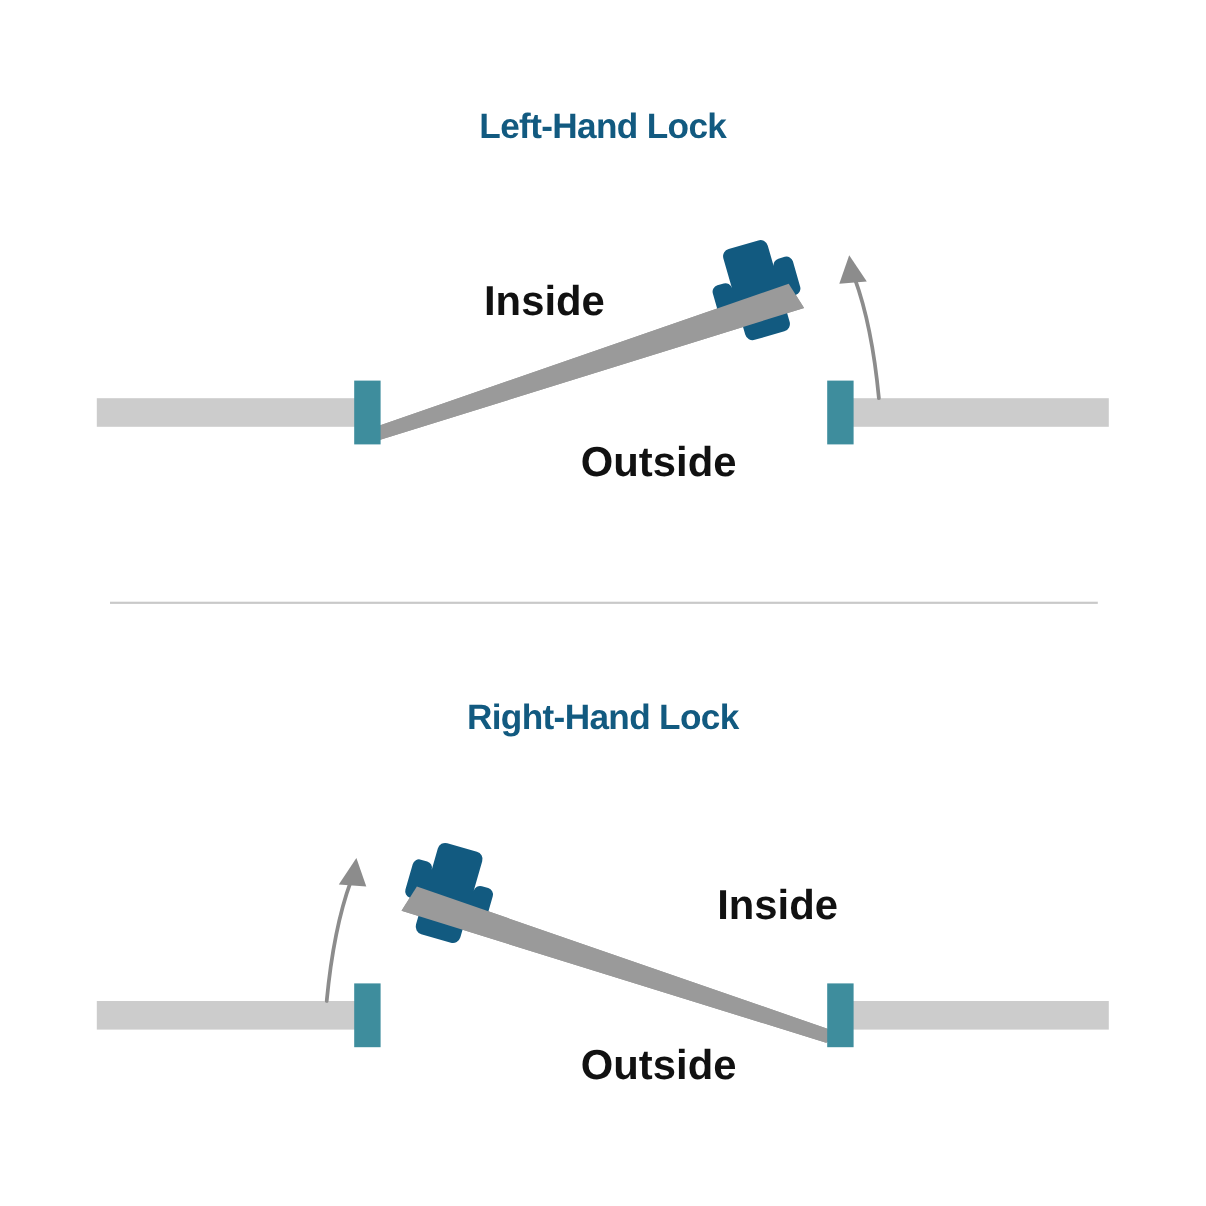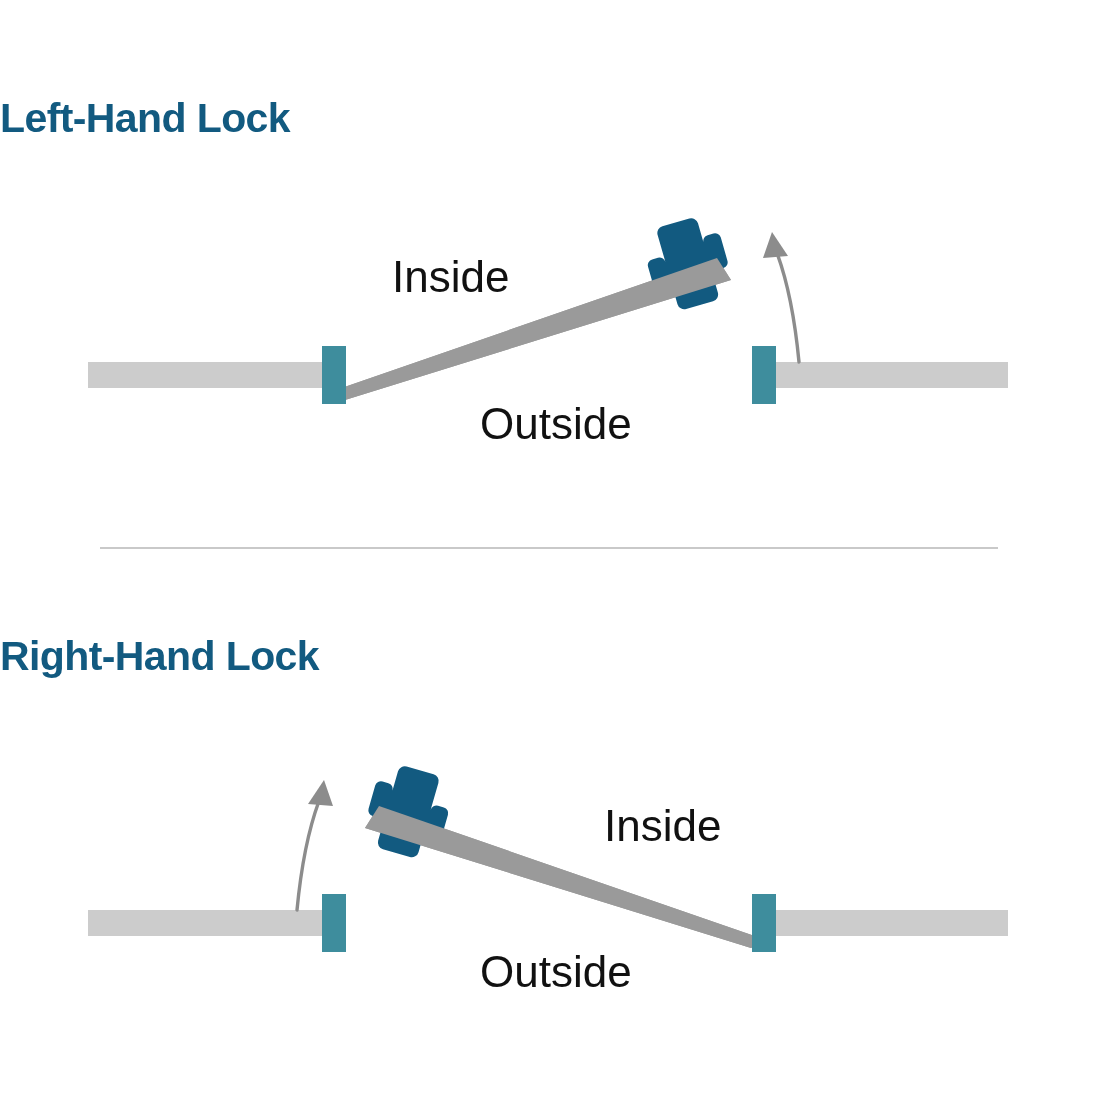--- a/index.html
+++ b/index.html
@@ -27,22 +27,23 @@
     width: 1096px;
   }
   #panel-left-hand  { top: 0px;   height: 548px; }
   #panel-right-hand { top: 548px; height: 548px; }
 
   
   .panel-title {
     position: absolute;
     left: 0;
     width: 1096px;
+    text-align: center;
     font-weight: 700;
-    font-size: 41px;
+    font-size: 32px;
     letter-spacing: -0.6px;
     color: #125a80;
     line-height: 1;
     white-space: nowrap;
   }
   #title-left-hand  { top: 98px; }
   #title-right-hand { top: 88px; }
 
   
   #section-divider {
@@ -60,26 +61,27 @@
     left: 0;
     top: 0;
     width: 1096px;
     height: 548px;
     display: block;
   }
 
   
   .scene-label {
     position: absolute;
-    font-weight: 400;
-    font-size: 44px;
+    font-weight: 700;
+    font-size: 38px;
     color: #111111;
     line-height: 1;
     white-space: nowrap;
     letter-spacing: 0px;
+    margin-left: 48px;
   }
   #label-inside-top   { left: 392px; top: 255px; }
   #label-outside-top  { left: 480px; top: 402px; }
   #label-inside-bot   { left: 604px; top: 256px; }
   #label-outside-bot  { left: 480px; top: 402px; }
 </style>
 </head>
 <body>
 
 <div id="stage">

